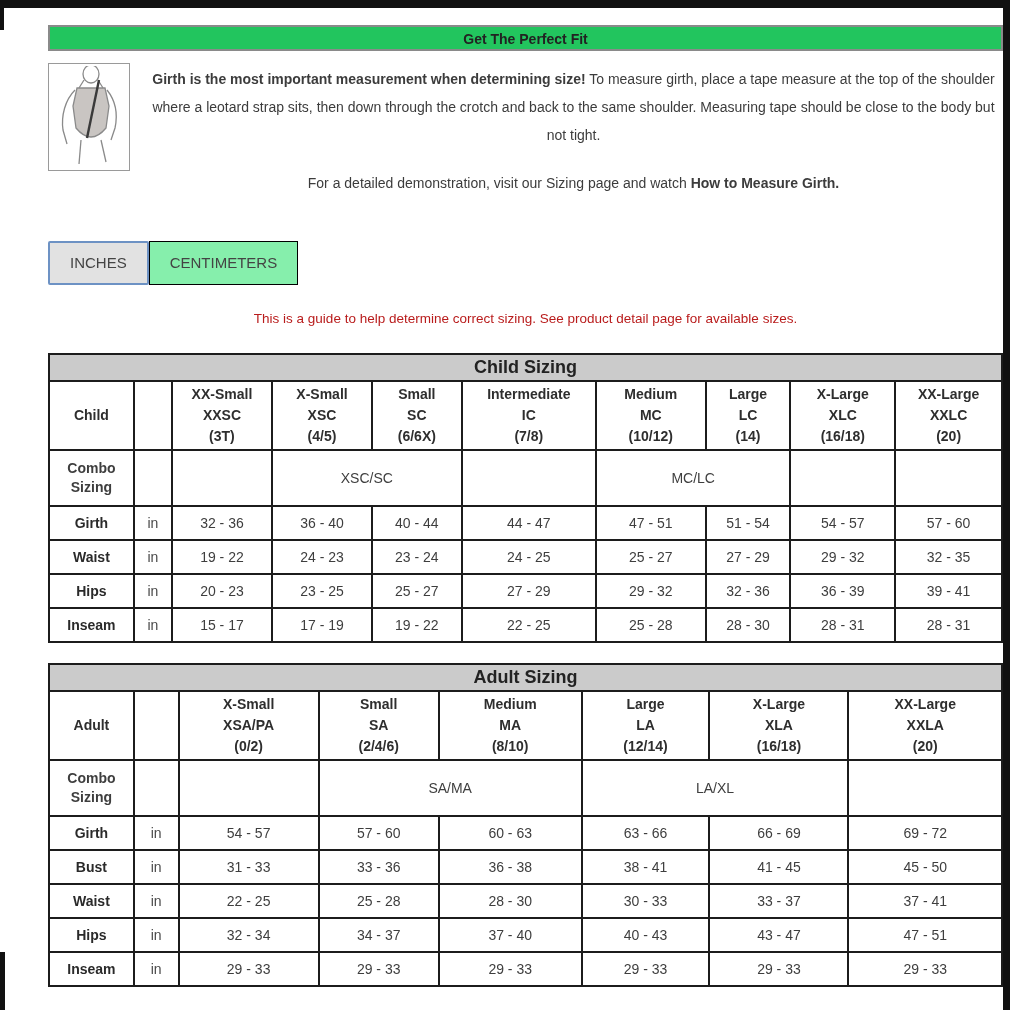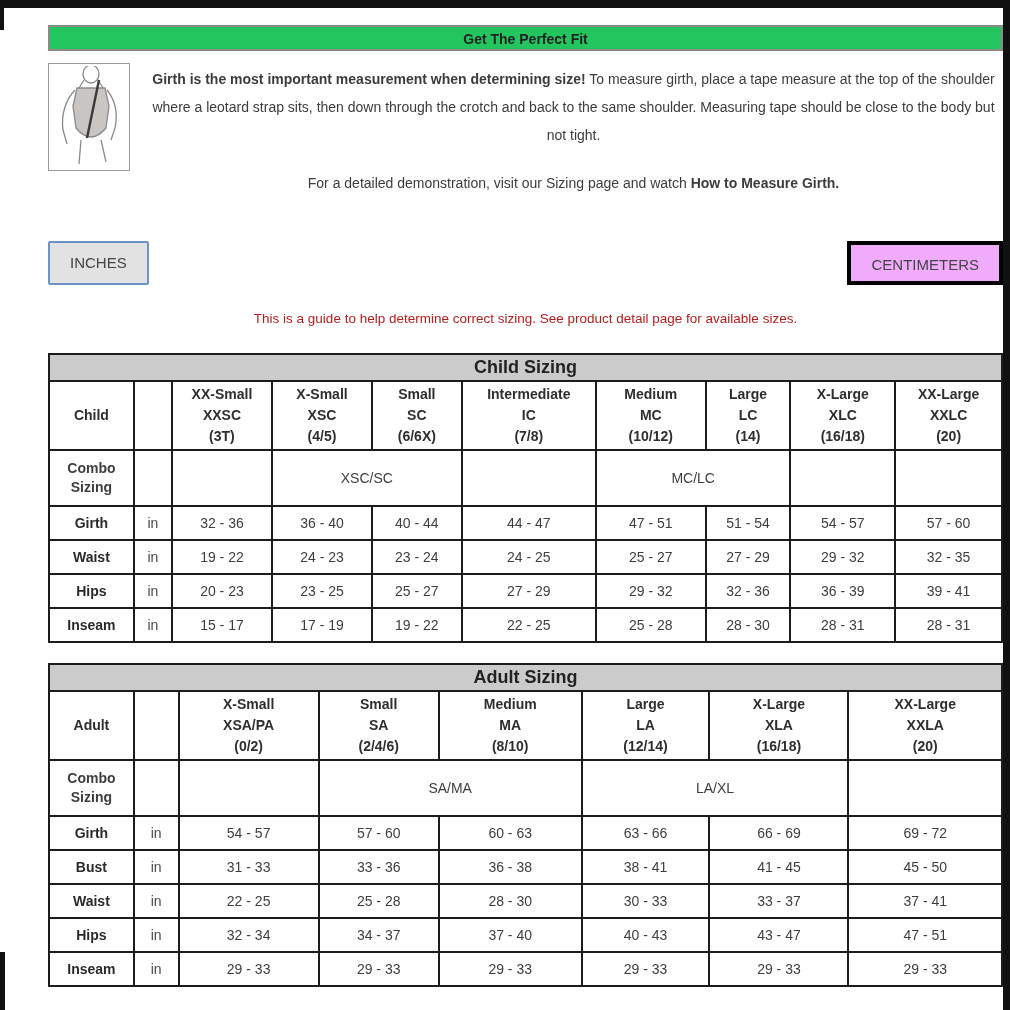--- a/index.html
+++ b/index.html
@@ -22,24 +22,24 @@
   }
 
   .intro-row { display:flex; margin-top:12px; }
   .figure-box {
     width:82px; height:108px; border:1px solid #9a9a9a; background:#fff;
     flex:0 0 auto; margin-right:14px; display:flex; align-items:center; justify-content:center;
   }
   .intro-text { flex:1; text-align:center; font-size:14px; line-height:28px; color:#3c3c3c; padding-top:2px; }
   .demo-line { text-align:center; font-size:14px; color:#3c3c3c; margin-top:20px; }
 
-  .unit-buttons { display:flex; justify-content:space-between; margin-top:44px; }
+  .unit-buttons { display:flex; justify-content:flex-start; margin-top:44px; }
   .unit-btn {
     font-size:15px; color:#444; padding:0 20px; height:44px; line-height:40px;
-    background:#f0abfc; border:4px solid #000000; cursor:pointer;
+    background:#86efac; border:1px solid #000000; cursor:pointer;
     font-family:"Liberation Sans", "DejaVu Sans", sans-serif;
   }
   .unit-btn.selected {
     background:#e2e2e2; border:2px solid #6d92c4; border-radius:2px;
   }
 
   .guide-note { text-align:center; font-size:13.5px; color:#b91c1c; margin-top:26px; }
 
   table.size-table {
     border-collapse:collapse; width:955px; table-layout:fixed;

